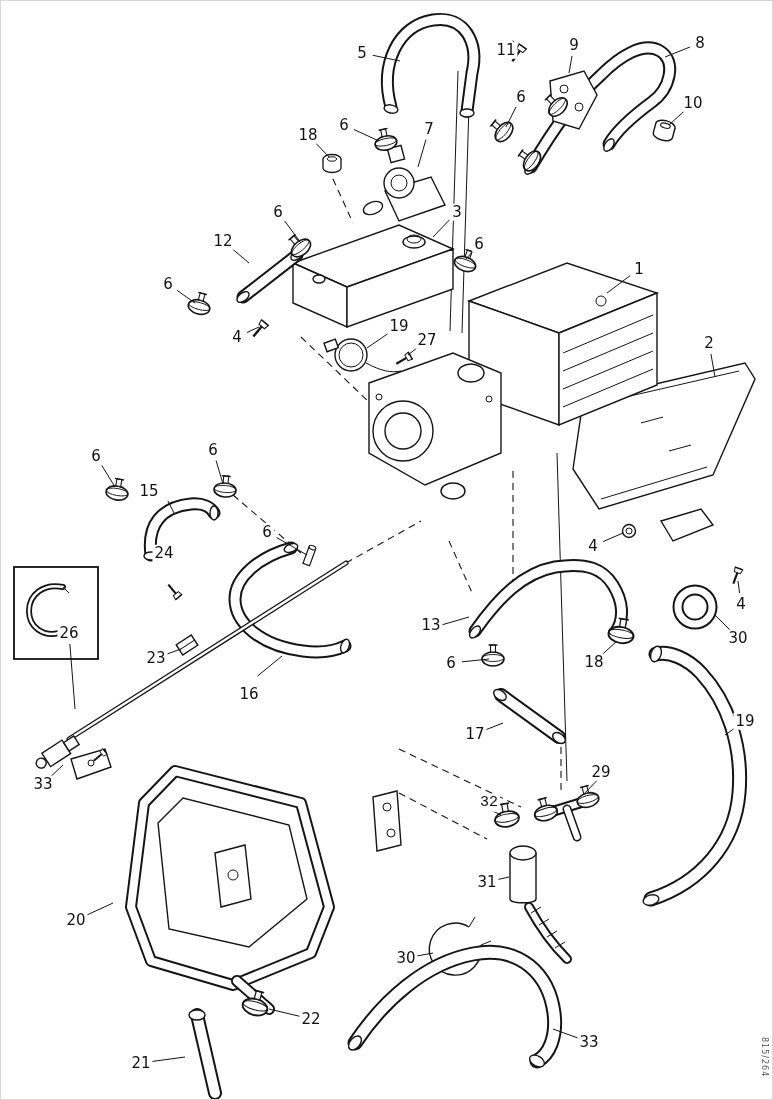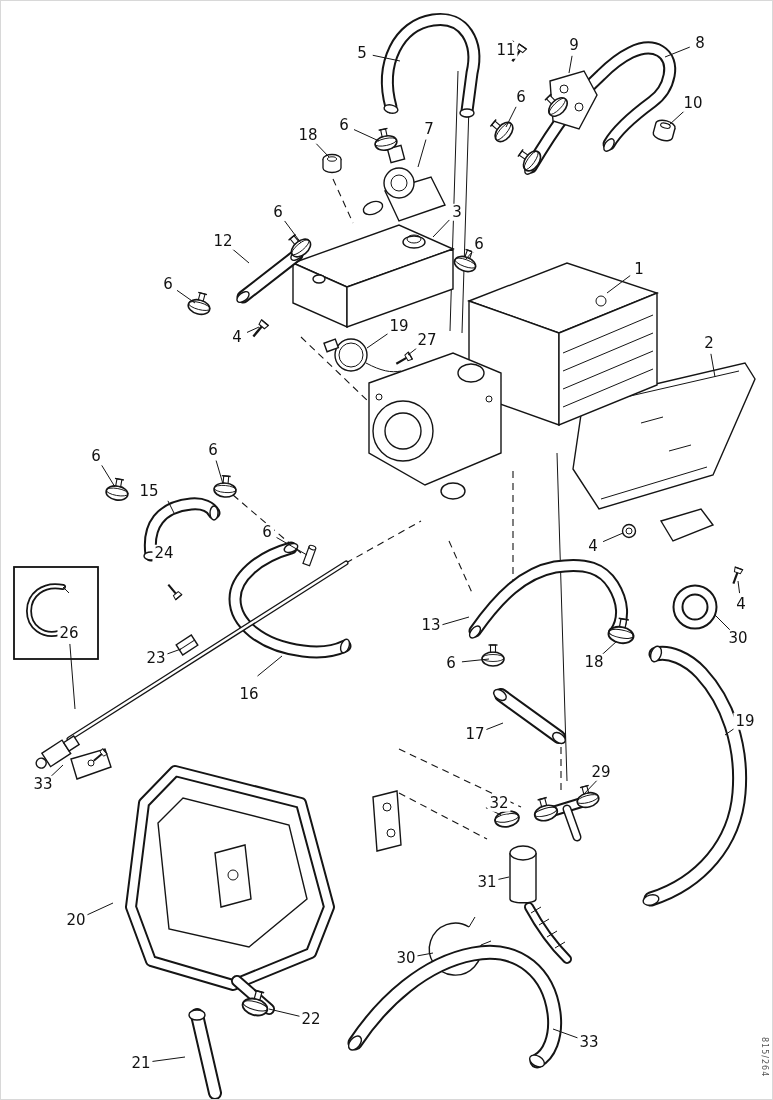--- a/index.html
+++ b/index.html
@@ -414,21 +414,21 @@
       <span class="callout" style="left: 430px; top: 624px;">13</span>
       <span class="callout" style="left: 450px; top: 662px;">6</span>
       <span class="callout" style="left: 593px; top: 661px;">18</span>
       <span class="callout" style="left: 592px; top: 545px;">4</span>
       <span class="callout" style="left: 740px; top: 603px;">4</span>
       <span class="callout" style="left: 737px; top: 637px;">30</span>
       <span class="callout" style="left: 474px; top: 733px;">17</span>
       <span class="callout" style="left: 744px; top: 720px;">19</span>
       <span class="callout" style="left: 42px; top: 783px;">33</span>
       <span class="callout" style="left: 600px; top: 771px;">29</span>
-      <span class="callout" style="left: 498px; top: 802px;">32</span>
+      <span class="callout" style="left: 488px; top: 802px; font-family: Liberation Mono, monospace;">32</span>
       <span class="callout" style="left: 486px; top: 881px;">31</span>
       <span class="callout" style="left: 75px; top: 919px;">20</span>
       <span class="callout" style="left: 405px; top: 957px;">30</span>
       <span class="callout" style="left: 310px; top: 1018px;">22</span>
       <span class="callout" style="left: 140px; top: 1062px;">21</span>
       <span class="callout" style="left: 588px; top: 1041px;">33</span>
     </div>
 
 <div class="drawing-number">815/264</div>
 

